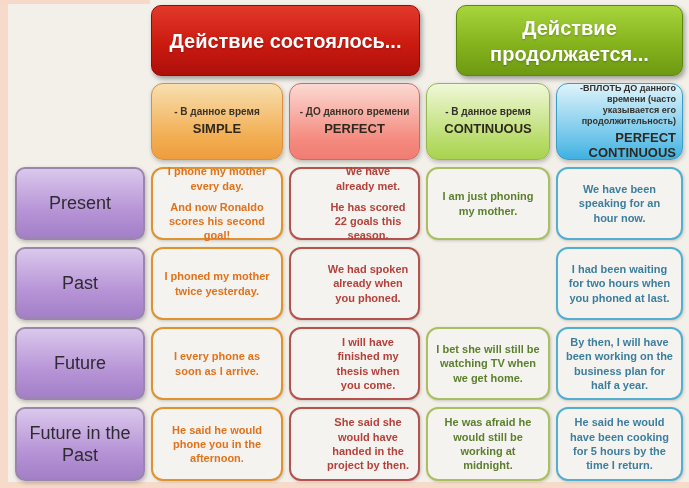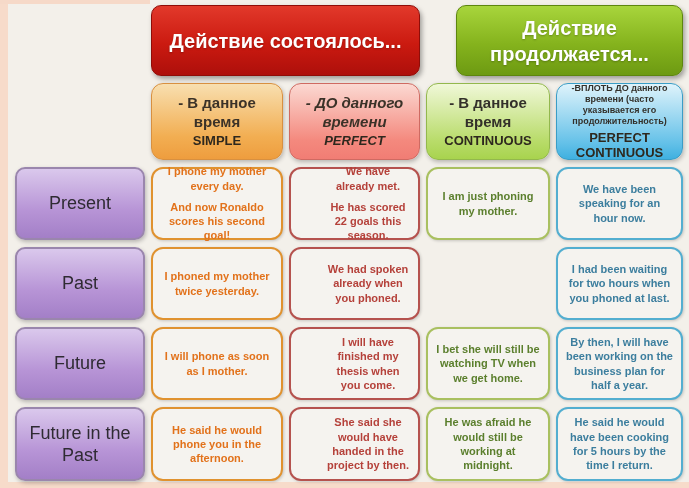--- a/index.html
+++ b/index.html
@@ -54,47 +54,46 @@
     background: linear-gradient(180deg, #a8d53c 0%, #85b31d 55%, #6d9a12 100%);
     border: 1px solid #5d860e;
     margin-left: 30px;
   }
   
   .colhead {
     grid-row: 2;
     border-radius: 12px;
     display: flex; flex-direction: column;
     align-items: center; justify-content: center;
-    text-align: center;
+    text-align: right;
     padding: 4px 6px;
     box-shadow: 1px 2px 4px rgba(0,0,0,0.25);
   }
   .colhead .note {
-    font-size: 15px;
+    font-size: 10px;
     font-weight: bold;
     color: #3b3228;
     line-height: 1.25;
   }
   .colhead .name {
     font-size: 13px;
     font-weight: bold;
     color: #2e281e;
     margin-top: 3px;
     line-height: 1.15;
   }
   .colhead.simple {
     grid-column: 2;
     background: linear-gradient(180deg, #f8dfb0 0%, #f2ae52 70%, #ee9d3e 100%);
     border: 1px solid #d89040;
   }
   .colhead.perfect {
     grid-column: 3;
     background: linear-gradient(180deg, #fbd9d2 0%, #f4897e 75%, #f17d74 100%);
     border: 1px solid #cf6a62;
-    font-style: italic;
   }
   .colhead.continuous {
     grid-column: 4;
     background: linear-gradient(180deg, #f0f8d8 0%, #b9dc6b 75%, #a8d34e 100%);
     border: 1px solid #93b84d;
   }
   .colhead.perfcont {
     grid-column: 5;
     background: linear-gradient(180deg, #dff3fb 0%, #62c0e8 80%, #3fb0e0 100%);
     border: 1px solid #3a9dc6;
@@ -202,21 +201,21 @@
       <p>I phoned my mother twice yesterday.</p>
     </div>
     <div class="cell c-perfect row4 col3">
       <p>We had spoken already when you phoned.</p>
     </div>
     <div class="cell c-perfcont row4 col5">
       <p>I had been waiting for two hours when you phoned at last.</p>
     </div>
 
     <div class="cell c-simple row5 col2">
-      <p>I will phone as soon as I mother.</p>
+      <p>I every phone as soon as I arrive.</p>
     </div>
     <div class="cell c-perfect row5 col3">
       <p>I will have finished my thesis when you come.</p>
     </div>
     <div class="cell c-continuous row5 col4">
       <p>I bet she will still be watching TV when we get home.</p>
     </div>
     <div class="cell c-perfcont row5 col5">
       <p>By then, I will have been working on the business plan for half a year.</p>
     </div>

